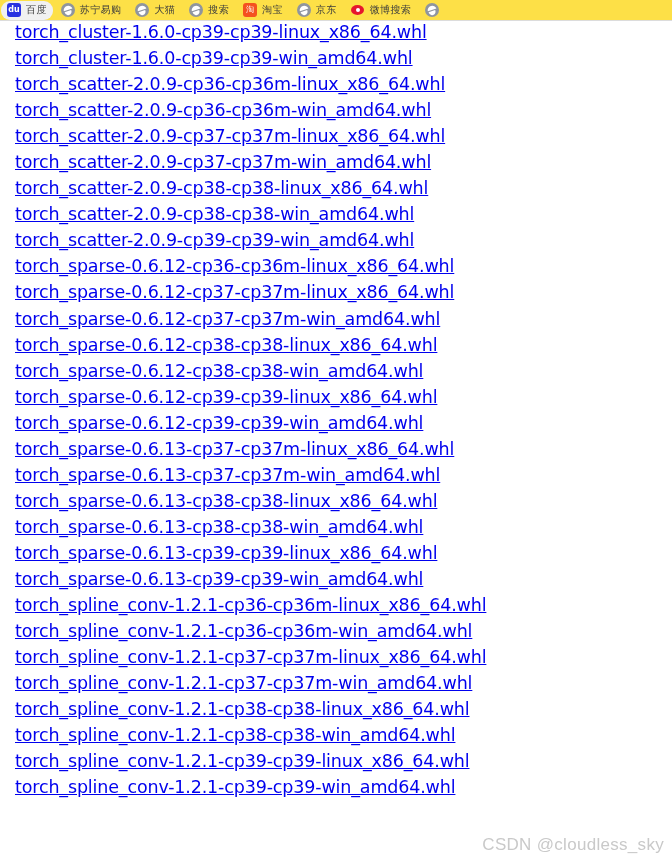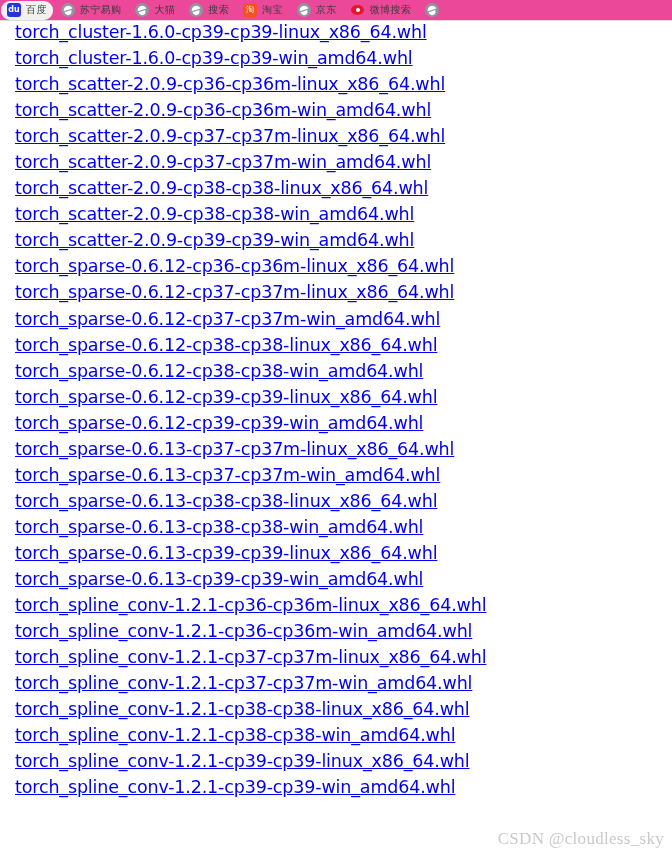--- a/index.html
+++ b/index.html
@@ -15,21 +15,21 @@
     position: relative;
   }
 
   
   #bookmarks-bar {
     position: absolute;
     top: 0;
     left: 0;
     width: 672px;
     height: 21px;
-    background: #ec4899;
+    background: #fde047;
     border-bottom: 1px solid #dcdcdc;
     display: flex;
     align-items: center;
     overflow: hidden;
     white-space: nowrap;
     box-sizing: border-box;
   }
   .bm-item {
     display: flex;
     align-items: center;
@@ -145,22 +145,22 @@
     cursor: pointer;
   }
 
   
   #listing { margin-top: -2px; margin-left: 7px; }
 
   
   #watermark {
     position: absolute;
     right: 8px;
-    bottom: 6px;
-    font-family: Liberation Serif, serif;
+    bottom: 0;
+    font-family: Liberation Sans, sans-serif;
     font-size: 17px;
     color: #c9c9c9;
     letter-spacing: .3px;
     pointer-events: none;
     user-select: none;
   }
 </style>
 </head>
 <body>
 

